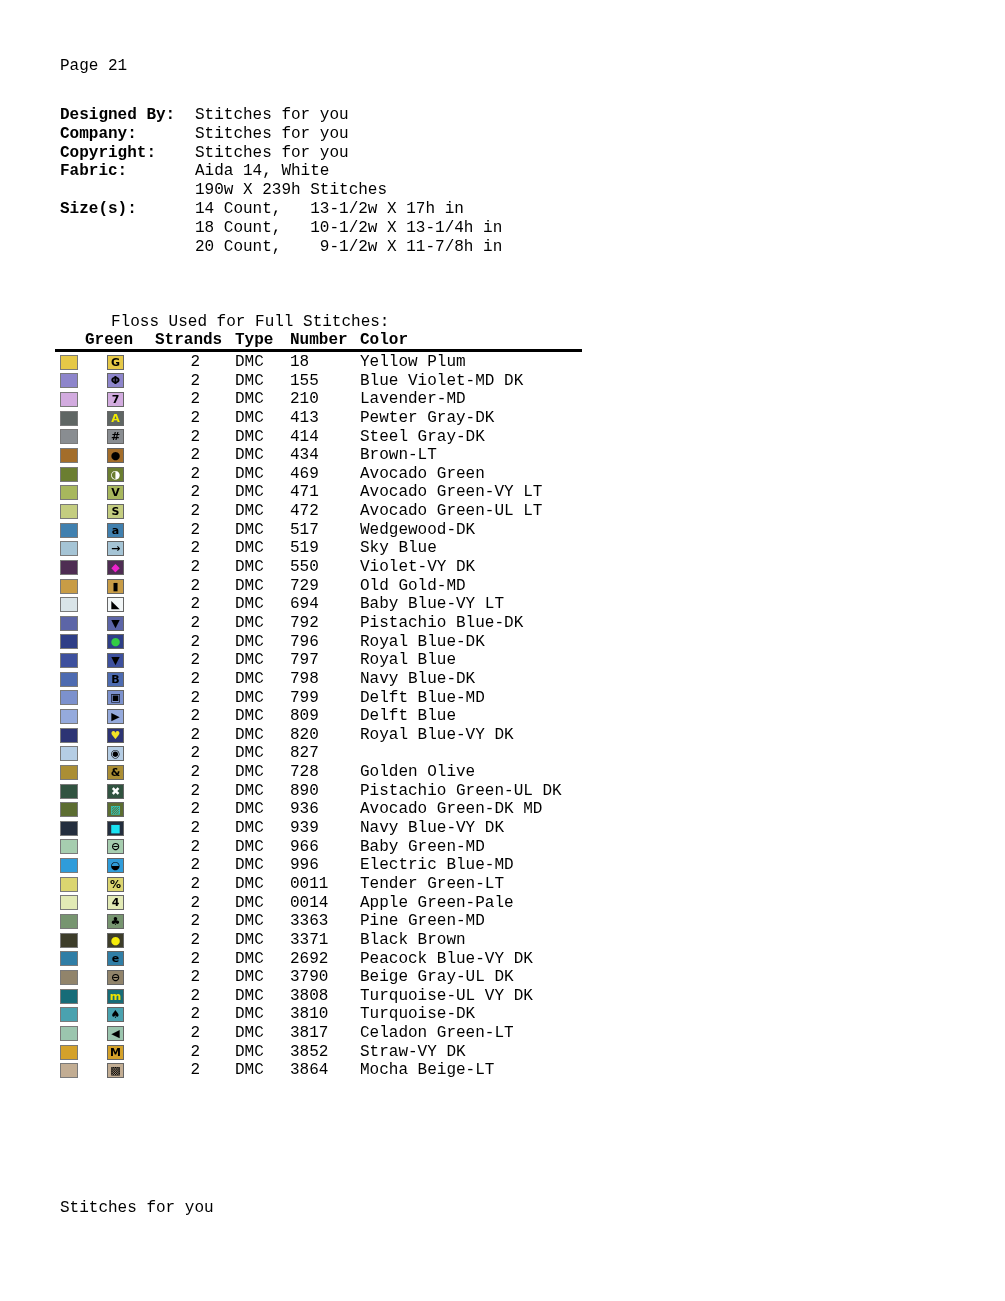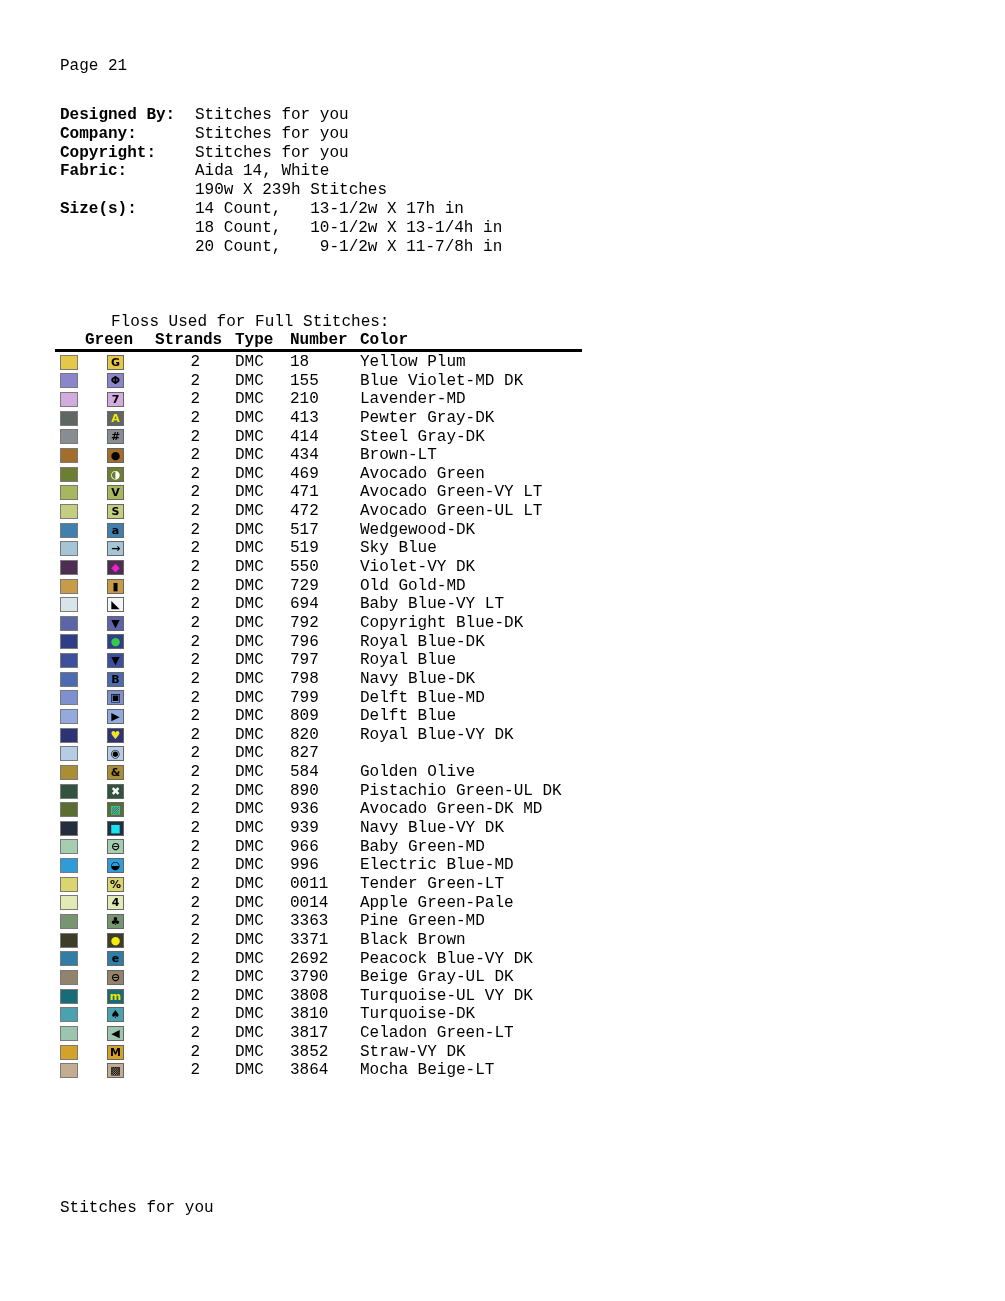--- a/index.html
+++ b/index.html
@@ -286,21 +286,21 @@
   <div class="floss-row">
     <div class="c-swatch">
       <span class="swatch" style="background: rgb(92, 101, 167);"></span>
     </div>
     <div class="c-symbol">
       <span class="symbol" style="background: rgb(92, 101, 167); color: rgb(0, 0, 0);">▼</span>
     </div>
     <div class="c-strands">2</div>
     <div class="c-type">DMC</div>
     <div class="c-number">792</div>
-    <div class="c-color">Copyright Blue-DK</div>
+    <div class="c-color">Pistachio Blue-DK</div>
   </div>
 
   <div class="floss-row">
     <div class="c-swatch">
       <span class="swatch" style="background: rgb(46, 62, 135);"></span>
     </div>
     <div class="c-symbol">
       <span class="symbol" style="background: rgb(46, 62, 135); color: rgb(51, 204, 68);">●</span>
     </div>
     <div class="c-strands">2</div>
@@ -388,21 +388,21 @@
 
   <div class="floss-row">
     <div class="c-swatch">
       <span class="swatch" style="background: rgb(171, 142, 52);"></span>
     </div>
     <div class="c-symbol">
       <span class="symbol" style="background: rgb(171, 142, 52); color: rgb(0, 0, 0);">&amp;</span>
     </div>
     <div class="c-strands">2</div>
     <div class="c-type">DMC</div>
-    <div class="c-number">584</div>
+    <div class="c-number">728</div>
     <div class="c-color">Golden Olive</div>
   </div>
 
   <div class="floss-row">
     <div class="c-swatch">
       <span class="swatch" style="background: rgb(49, 83, 64);"></span>
     </div>
     <div class="c-symbol">
       <span class="symbol" style="background: rgb(49, 83, 64); color: rgb(255, 255, 255);">✖</span>
     </div>

